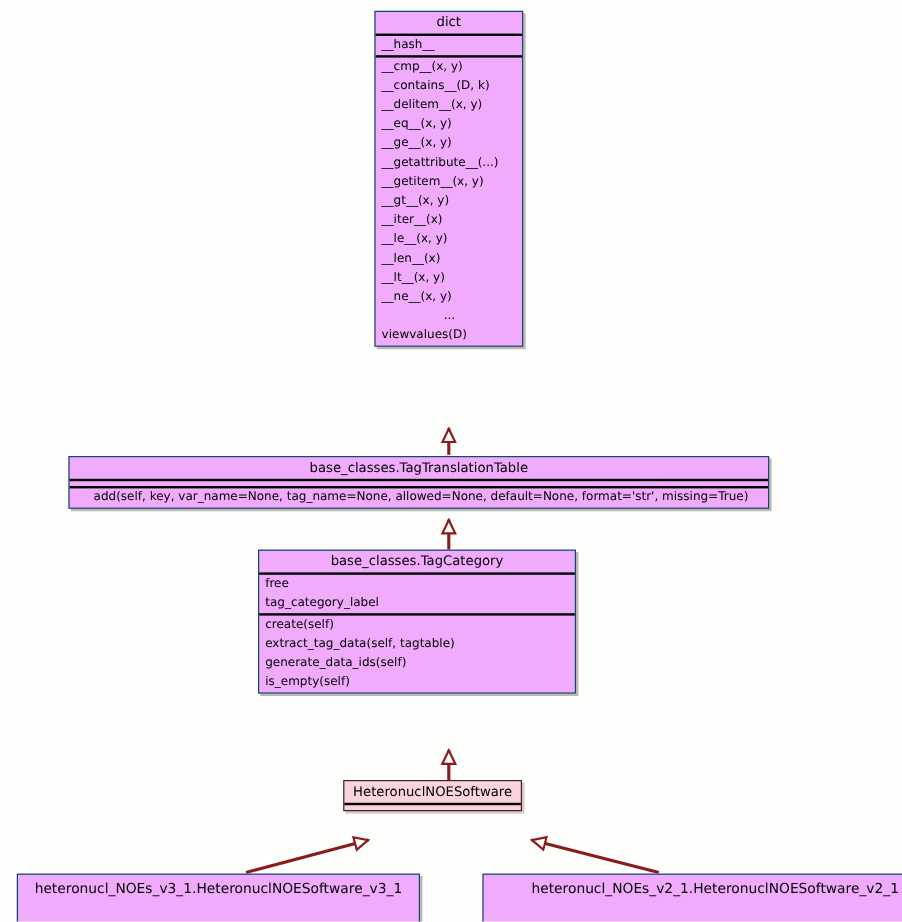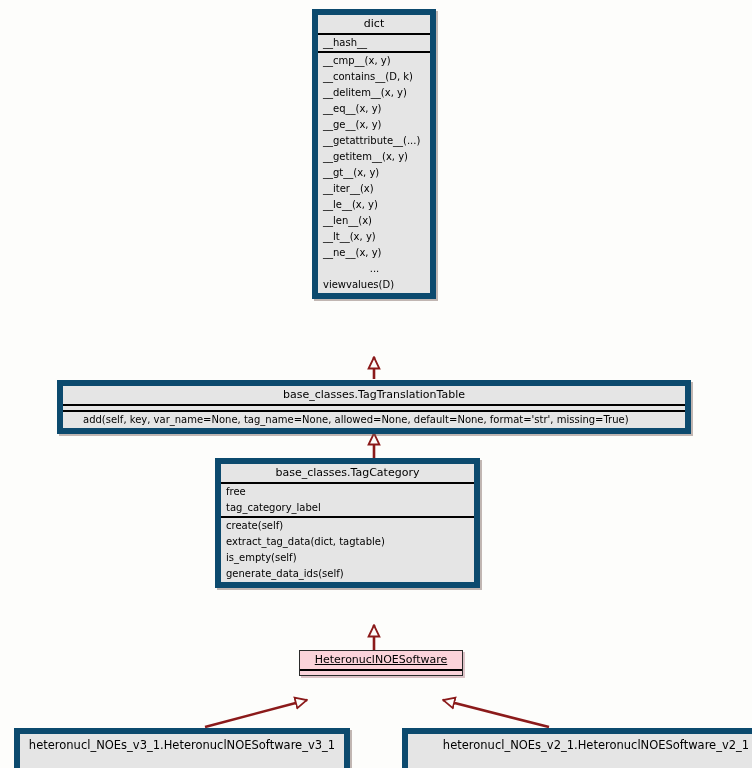--- a/index.html
+++ b/index.html
@@ -26,22 +26,22 @@
     left: 0; top: 0;
     width: 752px;
     height: 768px;
     pointer-events: none;
   }
 
   
   .uml-box {
     position: absolute;
     box-sizing: border-box;
-    background: #e5e5e5;
-    border: 6px solid #0c4a6e;
+    background: #f0abfc;
+    border: 1px solid #0c4a6e;
     box-shadow: 2px 2px 0 rgba(120,95,88,0.45);
     font-size: 11px;
     line-height: 1.0;
     color: #000;
   }
   .uml-box.highlight {
     background: #fbd3da;
     border: 1px solid #2b2b2b;
     box-shadow: 2px 2px 0 rgba(190,140,150,0.5);
   }
@@ -66,23 +66,23 @@
   .uml-row.center {
     text-align: center;
   }
   .uml-row.empty {
     height: 4px;
     padding: 0;
   }
 
   
   #box-dict        { left: 312px; top: 9px;   width: 124px; }
-  #box-tagtrans    { left: 57px;  top: 380px; width: 634px; }
+  #box-tagtrans    { left: 57px;  top: 380px; width: 584px; }
   #box-tagcat      { left: 215px; top: 458px; width: 265px; }
-  #box-hetsoft     { left: 299px; top: 650px; width: 164px; text-decoration: underline; }
+  #box-hetsoft     { left: 286px; top: 650px; width: 149px; }
   #box-v3          { left: 14px;  top: 728px; width: 336px; }
   #box-v2          { left: 402px; top: 728px; width: 388px; }
 
   #box-tagtrans .uml-row,
   #box-tagtrans .uml-title { text-align: center; }
   #box-tagtrans .uml-row   { text-align: left; padding-left: 20px; }
 
   #box-v3 .uml-title, #box-v2 .uml-title {
     padding: 6px 4px 23px 4px;
     font-size: 11.5px;
@@ -147,23 +147,23 @@
   </div>
 
   <div class="uml-box" id="box-tagcat">
     <div class="uml-title">base_classes.TagCategory</div>
     <div class="uml-section">
       <div class="uml-row">free</div>
       <div class="uml-row">tag_category_label</div>
     </div>
     <div class="uml-section">
       <div class="uml-row">create(self)</div>
-      <div class="uml-row">extract_tag_data(dict, tagtable)</div>
+      <div class="uml-row">extract_tag_data(self, tagtable)</div>
+      <div class="uml-row">generate_data_ids(self)</div>
       <div class="uml-row">is_empty(self)</div>
-      <div class="uml-row">generate_data_ids(self)</div>
     </div>
   </div>
 
   <div class="uml-box highlight" id="box-hetsoft">
     <div class="uml-title">HeteronuclNOESoftware</div>
     <div class="uml-section">
       <div class="uml-row empty"></div>
     </div>
   </div>
 

